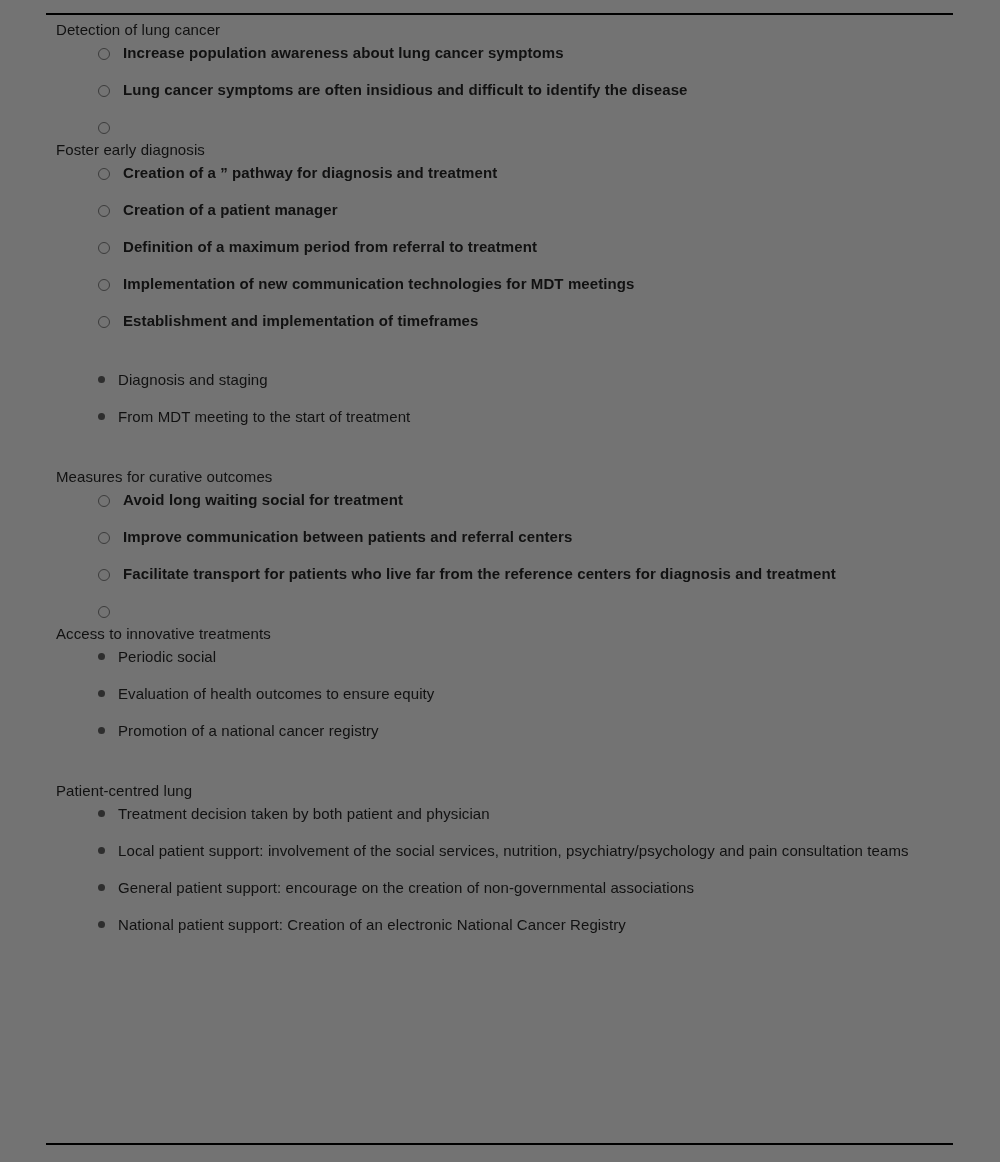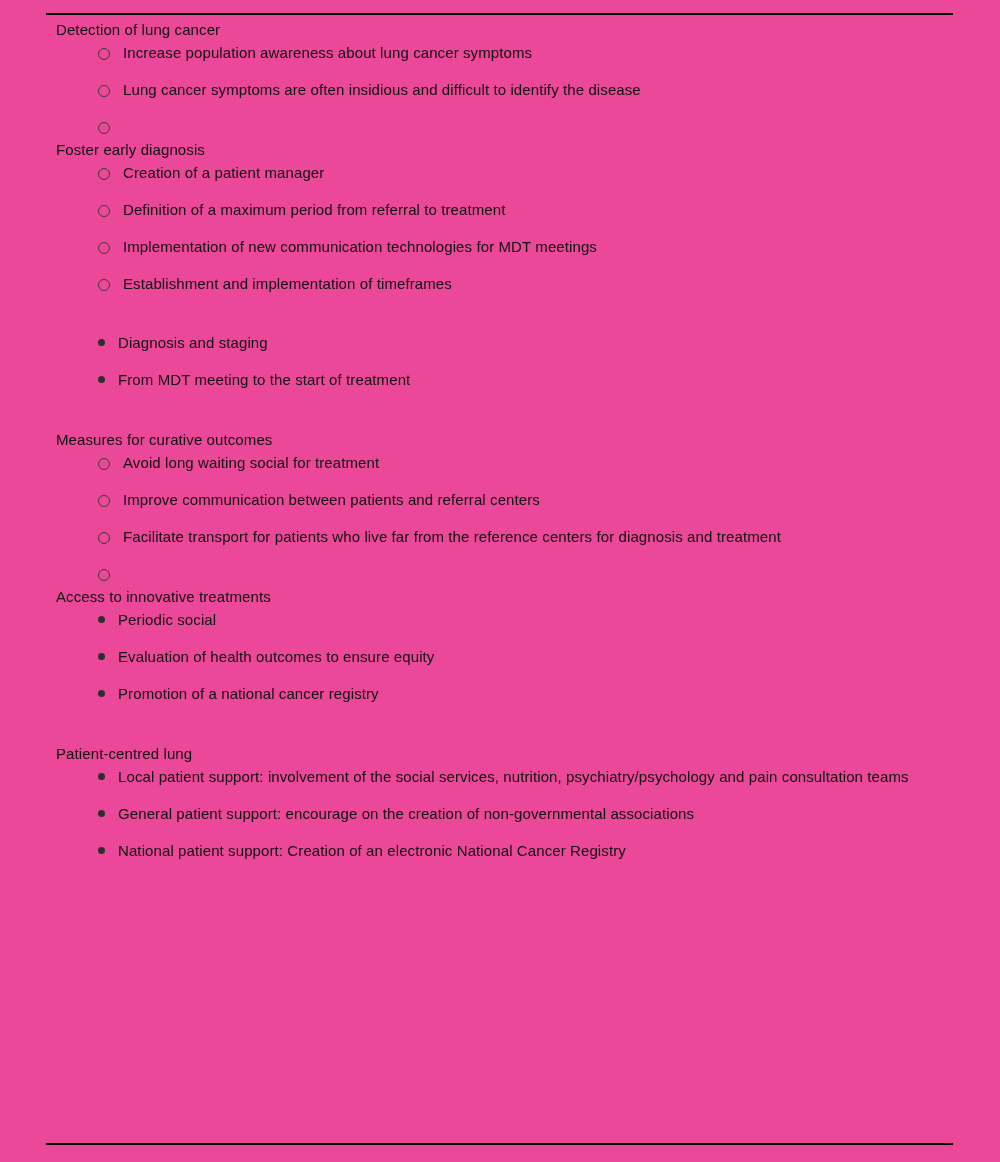--- a/index.html
+++ b/index.html
@@ -1,20 +1,20 @@
 <!DOCTYPE html>
 <html><head>
 <meta charset="utf-8">
 <style>
   html, body { margin: 0; padding: 0; background: #ffffff; }
   .page {
     position: relative;
     width: 1000px;
     height: 1162px;
-    background: #ec4899;
+    background: #737373;
     font-family: "Liberation Sans", sans-serif;
     font-size: 15px;
     color: #111111;
     overflow: hidden;
   }
   .rule {
     position: absolute;
     left: 46px;
     width: 907px;
     height: 2px;
@@ -43,21 +43,21 @@
     padding: 0;
   }
   ul.strategy-list + ul.strategy-list { margin-top: 38px; }
   ul.strategy-list li {
     position: relative;
     margin: 16px 0 0 0;
     line-height: 21px;
     letter-spacing: 0.1px;
   }
   ul.strategy-list li:first-child { margin-top: 0; }
-  ul.circle li { padding-left: 67px; }
+  ul.circle li { padding-left: 67px; font-weight: bold; }
   ul.disc   li { padding-left: 62px; }
   .bullet { position: absolute; display: block; }
   ul.circle .bullet {
     left: 42px; top: 6px;
     width: 12px; height: 12px;
     box-sizing: border-box;
     border: 1.5px solid #3c3c3c;
     border-radius: 50%;
     background: transparent;
   }
@@ -89,20 +89,24 @@
         </li>
         <li>
           <span class="bullet"></span>
         </li>
       </ul>
     </div>
 
     <div class="section">
       <h2 class="section-heading">Foster early diagnosis</h2>
       <ul class="strategy-list circle">
+        <li>
+          <span class="bullet"></span>
+          <span>Creation of a ” pathway for diagnosis and treatment</span>
+        </li>
         <li>
           <span class="bullet"></span>
           <span>Creation of a patient manager</span>
         </li>
         <li>
           <span class="bullet"></span>
           <span>Definition of a maximum period from referral to treatment</span>
         </li>
         <li>
           <span class="bullet"></span>
@@ -162,20 +166,24 @@
           <span>Promotion of a national cancer registry</span>
         </li>
       </ul>
     </div>
 
     <div class="section">
       <h2 class="section-heading">Patient-centred lung</h2>
       <ul class="strategy-list disc">
         <li>
           <span class="bullet"></span>
+          <span>Treatment decision taken by both patient and physician</span>
+        </li>
+        <li>
+          <span class="bullet"></span>
           <span>Local patient support: involvement of the social services, nutrition, psychiatry/psychology and pain consultation teams</span>
         </li>
         <li>
           <span class="bullet"></span>
           <span>General patient support: encourage on the creation of non-governmental associations</span>
         </li>
         <li>
           <span class="bullet"></span>
           <span>National patient support: Creation of an electronic National Cancer Registry</span>
         </li>

